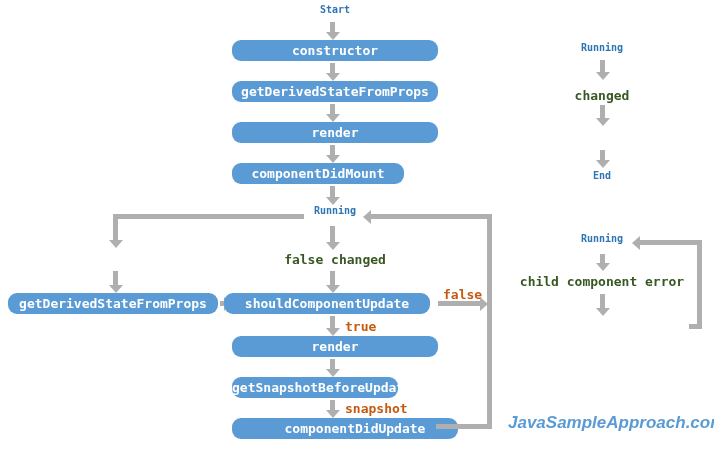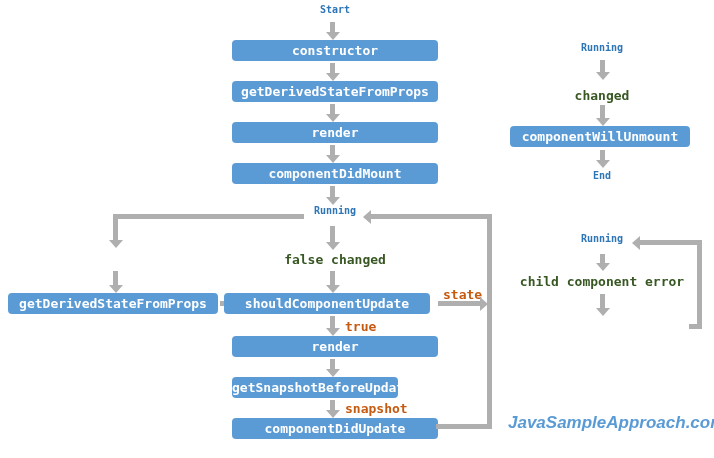--- a/index.html
+++ b/index.html
@@ -9,21 +9,21 @@
     height: 458px;
     background: #ffffff;
     overflow: hidden;
     font-family: "DejaVu Sans Mono", "Liberation Mono", monospace;
     font-weight: 700;
   }
   .box {
     position: absolute;
     height: 21px;
     background: var(--box);
-    border-radius: 4px;
+    border-radius: 9px;
     color: #ffffff;
     font-size: 13px;
     line-height: 21px;
     text-align: center;
     white-space: nowrap;
   }
   .state {
     position: absolute;
     color: var(--state);
     font-size: 10px;
@@ -91,21 +91,21 @@
   <div class="arrow-down" style="left:330px; top:63px; height:10px;"></div>
 
   <div class="box" style="left:232px; top:81px; width:206px;">getDerivedStateFromProps</div>
 
   <div class="arrow-down" style="left:330px; top:104px; height:10px;"></div>
 
   <div class="box" style="left:232px; top:122px; width:206px;">render</div>
 
   <div class="arrow-down" style="left:330px; top:145px; height:10px;"></div>
 
-  <div class="box" style="left:232px; top:163px; width:206px;">componentDidMount</div>
+  <div class="box" style="left:232px; top:163px; width:172px;">componentDidMount</div>
 
   <div class="arrow-down" style="left:330px; top:186px; height:11px;"></div>
 
   <div class="state" style="left:232px; top:205px; width:206px;">Running</div>
 
   <div class="hline" style="left:113px; top:214px; width:191px;"></div>
 
   <div class="arrow-down" style="left:113px; top:214px; height:26px;"></div>
 
 
@@ -116,53 +116,52 @@
   <div class="arrow-right" style="left:220px; top:301px; width:4px;"></div>
 
   <div class="arrow-down" style="left:330px; top:226px; height:16px;"></div>
 
   <div class="event" style="left:232px; top:252px; width:206px;">false changed</div>
 
   <div class="arrow-down" style="left:330px; top:271px; height:14px;"></div>
 
   <div class="box" style="left:224px; top:293px; width:206px;">shouldComponentUpdate</div>
 
-  <div class="cond" style="left:443px; top:287px;">state</div>
+  <div class="cond" style="left:443px; top:287px;">false</div>
 
   <div class="arrow-right" style="left:438px; top:301px; width:42px;"></div>
 
   <div class="cond" style="left:345px; top:319px;">true</div>
 
   <div class="arrow-down" style="left:330px; top:316px; height:12px;"></div>
 
   <div class="box" style="left:232px; top:336px; width:206px;">render</div>
 
   <div class="arrow-down" style="left:330px; top:359px; height:10px;"></div>
 
   <div class="box" style="left:232px; top:377px; width:166px;">getSnapshotBeforeUpdate</div>
 
   <div class="cond" style="left:345px; top:401px;">snapshot</div>
 
   <div class="arrow-down" style="left:330px; top:400px; height:10px;"></div>
 
-  <div class="box" style="left:232px; top:418px; width:206px;">componentDidUpdate</div>
+  <div class="box" style="left:232px; top:418px; width:206px;padding-left:20px;">componentDidUpdate</div>
 
   <div class="hline" style="left:436px; top:424px; width:56px;"></div>
   <div class="vline" style="left:487px; top:214px; height:215px;"></div>
   <div class="arrow-left" style="left:371px; top:214px; width:121px;"></div>
 
   <div class="state" style="left:512px; top:42px; width:180px;">Running</div>
 
   <div class="arrow-down" style="left:600px; top:60px; height:12px;"></div>
 
   <div class="event" style="left:512px; top:88px; width:180px;">changed</div>
 
   <div class="arrow-down" style="left:600px; top:105px; height:13px;"></div>
 
-  <div class="box" style="left:510px; top:126px; width:180px;">componentWillUnmount</div>
 
   <div class="arrow-down" style="left:600px; top:150px; height:10px;"></div>
 
   <div class="state" style="left:512px; top:170px; width:180px;">End</div>
 
   <div class="state" style="left:512px; top:233px; width:180px;">Running</div>
 
   <div class="arrow-down" style="left:600px; top:254px; height:9px;"></div>
 
   <div class="event" style="left:512px; top:274px; width:180px;">child component error</div>

